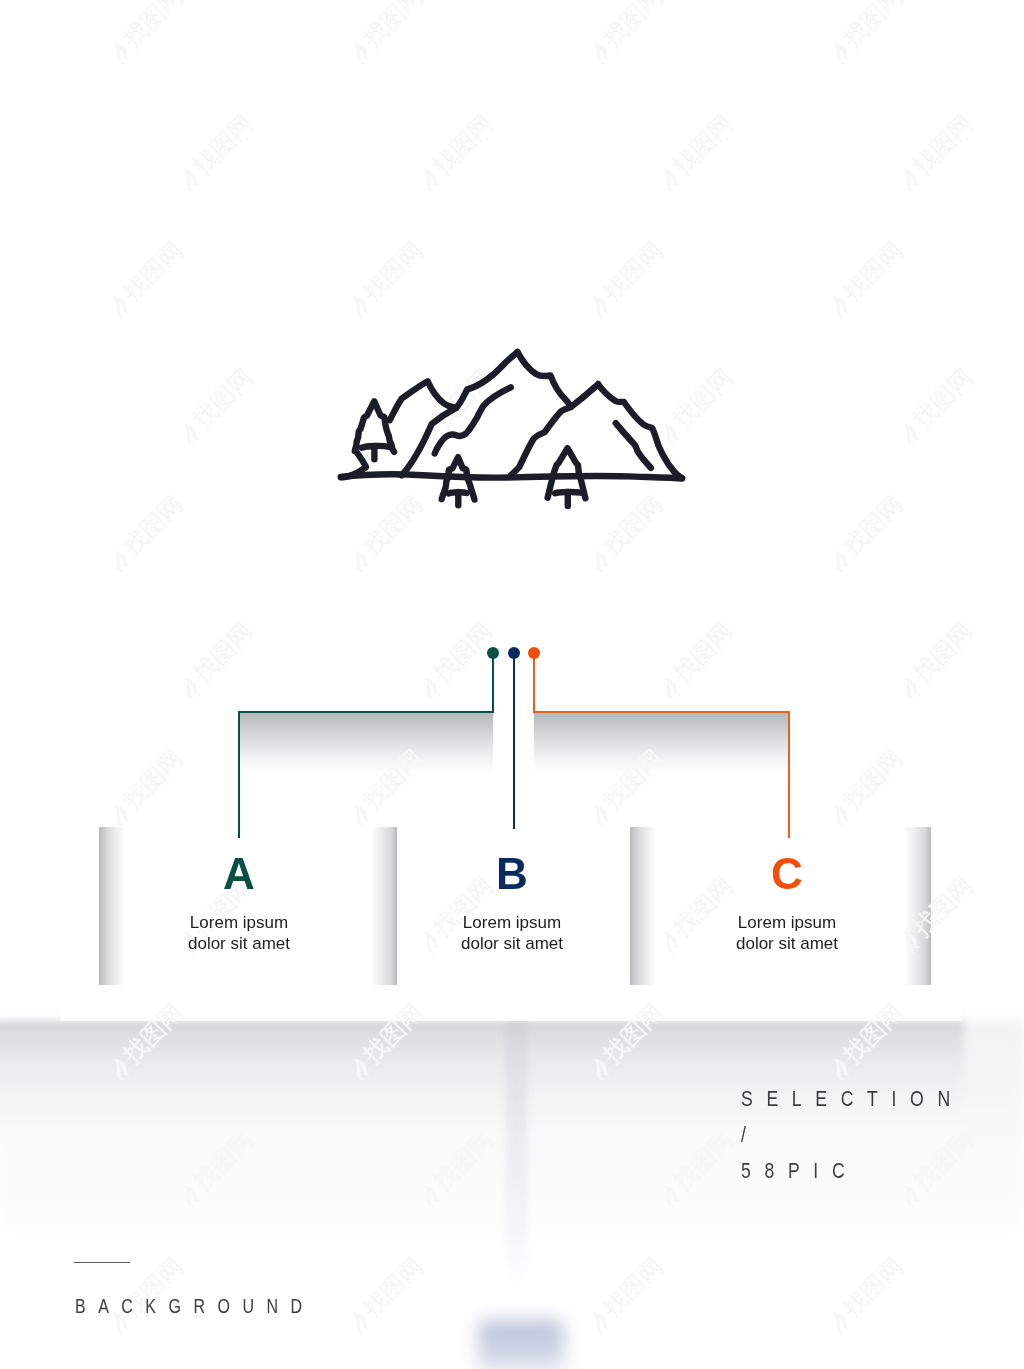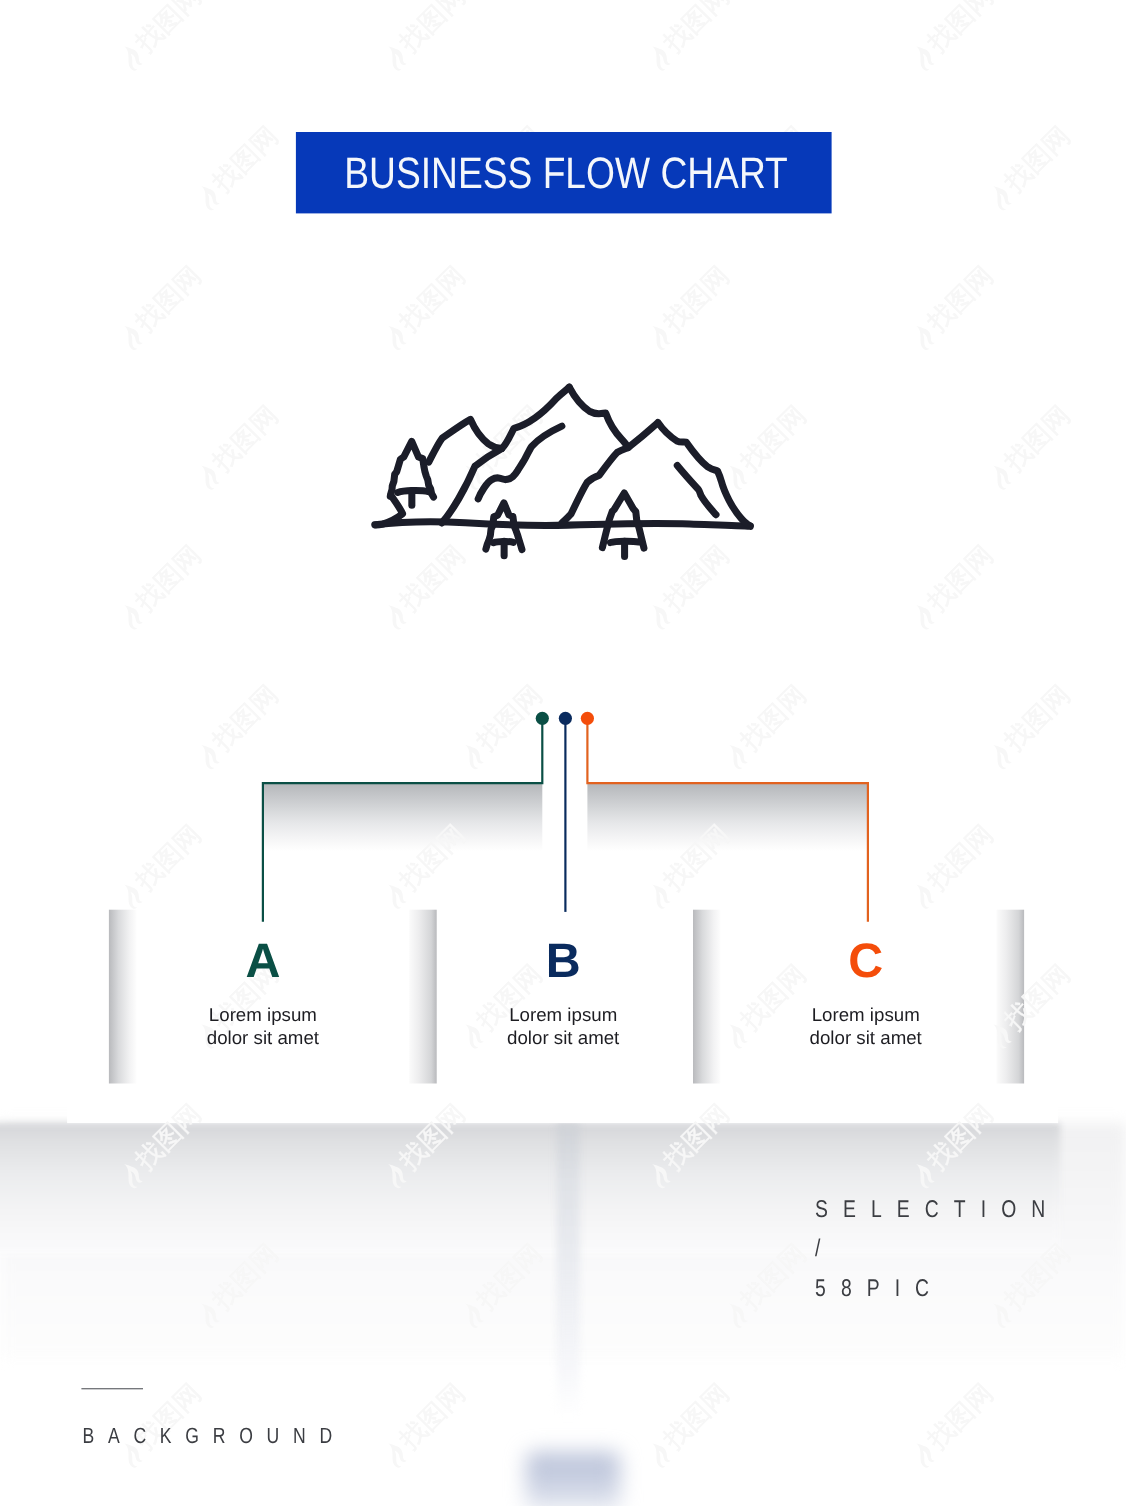--- a/index.html
+++ b/index.html
@@ -65,23 +65,20 @@
   <div class="edge" style="left:99px;background:linear-gradient(90deg,#b9babd 0%,#d9dadc 35%,#f2f2f3 75%,#fdfdfd 100%);"></div>
   <div class="edge" style="left:372px;background:linear-gradient(90deg,#fbfbfb 0%,#ededee 35%,#d4d5d7 80%,#b9babd 100%);"></div>
   <div class="edge" style="left:630px;background:linear-gradient(90deg,#b9babd 0%,#d9dadc 35%,#f2f2f3 75%,#fdfdfd 100%);"></div>
   <div class="edge" style="left:906px;background:linear-gradient(90deg,#fbfbfb 0%,#ededee 35%,#d4d5d7 80%,#b9babd 100%);"></div>
 
   <div style="position:absolute;left:239px;top:712px;width:254px;height:62px;z-index:11;
               background:linear-gradient(180deg,#b4b7ba 0%,#c4c6c9 18%,#d5d7d9 38%,#e6e7e9 58%,#f3f3f4 78%,#fcfcfc 94%,#ffffff 100%);"></div>
   <div style="position:absolute;left:534px;top:712px;width:255px;height:62px;z-index:11;
               background:linear-gradient(180deg,#b4b7ba 0%,#c4c6c9 18%,#d5d7d9 38%,#e6e7e9 58%,#f3f3f4 78%,#fcfcfc 94%,#ffffff 100%);"></div>
 
-  <div class="banner" style="background:#0639B9;">
-    <span class="banner-text">BUSINESS FLOW CHART</span>
-  </div>
 
   <div class="icon-wrap">
     <svg viewBox="0 0 360 170" width="360" height="170" fill="none" stroke="#1b1d29" stroke-width="6.4" stroke-linecap="round" stroke-linejoin="round">
       <path d="M5.7 130 C28 127.5 56 126.4 88 128.2 C118 130 150 131.2 181 130.4
                C215 129.4 256 128.2 292 129.4 C316 130.2 338 130.6 347 131.5"></path>
       <path d="M20.3 103.2 C24 108.5 28.8 115 31 120
                C26 124 19 127.5 13 129.4 C10 130.2 7.5 130.4 6.3 130.3"></path>
       <path d="M54.8 73.1 C58 67 62.5 57.5 66.9 51.4 C74 46.5 85 38.5 92.7 34.3
                C96.5 43 103 52 109 56.5 C114 60 118.5 60.5 121.1 60.8"></path>
       <path d="M66.6 128.4 C76 118 88 97 96.7 76.9 C107 68.5 116 63.5 121.1 60.8

